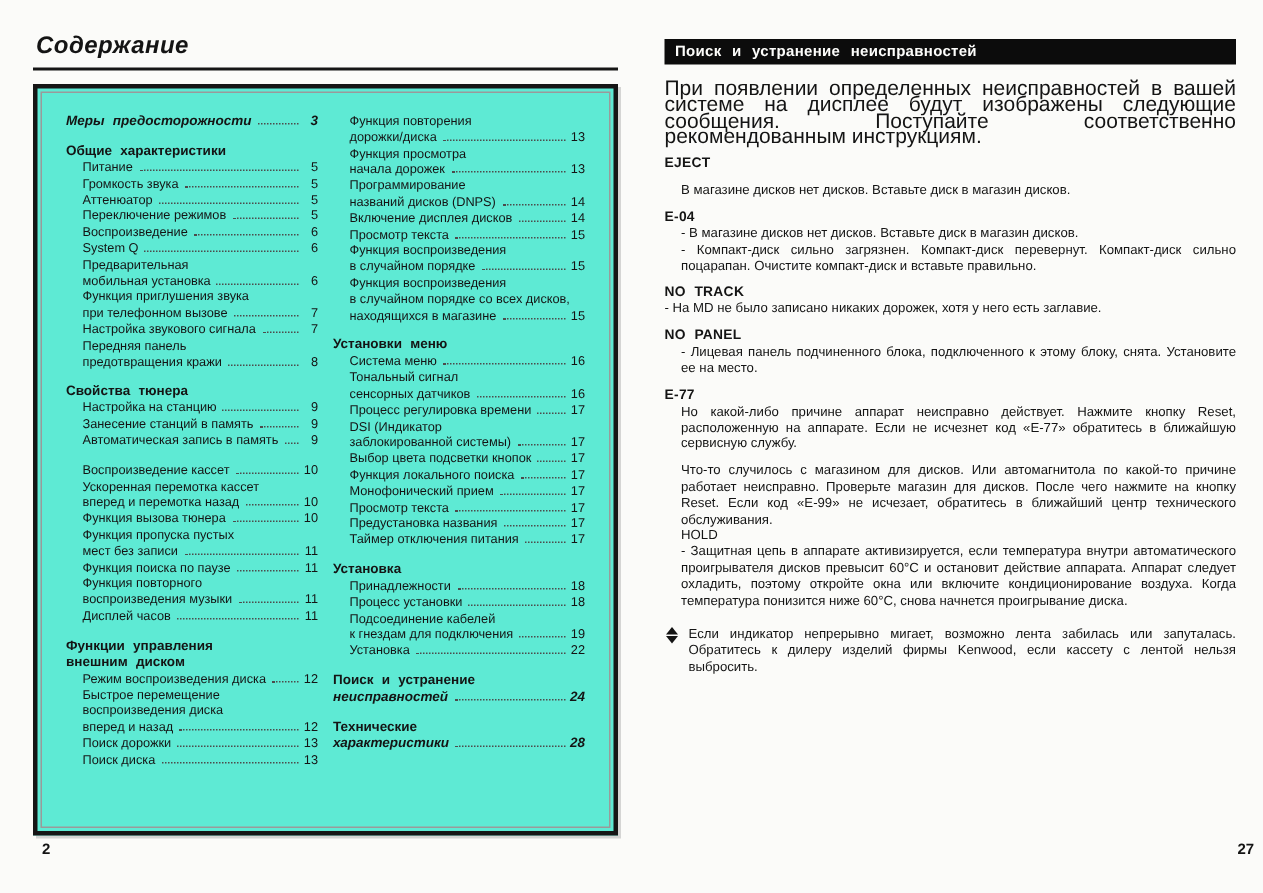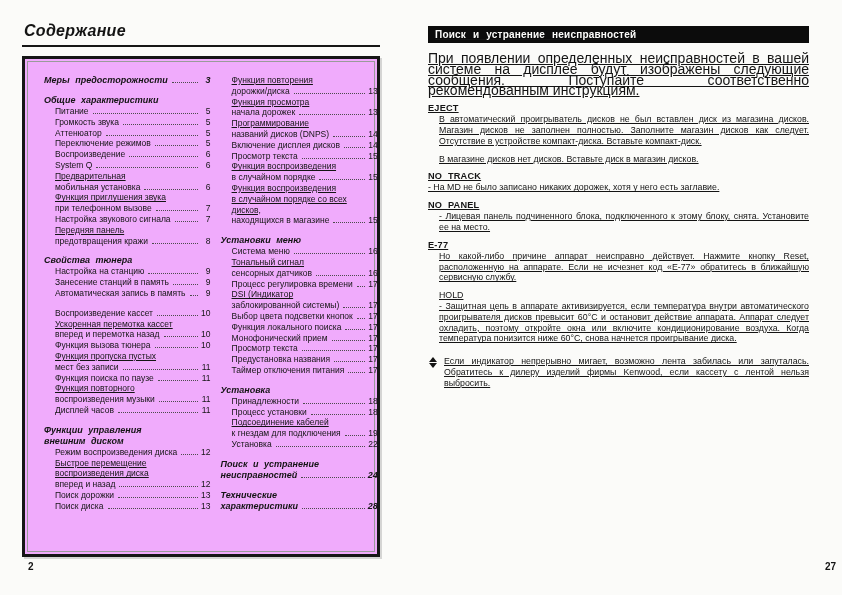--- a/index.html
+++ b/index.html
@@ -6,54 +6,54 @@
   html,body { width: 842px; height: 595px; }
   body {
     position: relative;
     background: #fbfbf9;
     font-family: "Liberation Sans", sans-serif;
     color: #141414;
     overflow: hidden;
   }
 
   
-  .page-left { position: absolute; left: 22px; top: 22px; width: 358px; }
+  .page-left { position: absolute; left: 22px; top: 22px; width: 390px; }
   .toc-title {
     font-size: 16px; font-weight: bold; font-style: italic;
     letter-spacing: 0.3px; padding-left: 2px;
   }
   .title-rule { height: 2px; background: #161616; margin-top: 5px; }
   .toc-box {
     margin-top: 9px; height: 501px;
     border: 3px solid #161616; padding: 2px;
-    background: #f0abfc;
+    background: #5eead4;
     box-shadow: 2px 2px 0 rgba(0,0,0,0.15);
   }
   .toc-box-inner {
     border: 1px solid #9a9a9a; height: 100%;
     display: flex; padding: 13px 6px 6px 16px;
   }
   .toc-col { flex: 1; padding-right: 10px; }
   .toc-section { margin-bottom: 9px; }
   .toc-heading {
-    font-weight: bold; font-style: italic;
+    font-weight: bold; 
     font-size: 9px; line-height: 11px; word-spacing: 3px;
   }
   .toc-heading-row { font-weight: bold; font-style: italic; word-spacing: 3px; }
   .toc-item { padding-left: 11px; }
-  .toc-line { font-size: 8.5px; line-height: 10.8px; text-decoration: underline; }
+  .toc-line { font-size: 8.5px; line-height: 10.8px; }
   .toc-row { display: flex; align-items: baseline; font-size: 8.5px; line-height: 10.8px; }
   .toc-row.toc-heading-row { font-size: 9px; line-height: 11px; }
   .toc-row .lbl { white-space: nowrap; }
   .toc-row .dots { flex: 1; border-bottom: 1px dotted #4c4c4c; margin: 0 3px 2px 4px; min-width: 8px; }
   .toc-row .pg { font-size: 8.5px; text-align: right; min-width: 10px; }
   .toc-row.toc-heading-row .pg { font-size: 9px; font-weight: bold; font-style: italic; }
 
   
-  .page-right { position: absolute; left: 428px; top: 26px; width: 381px; text-decoration: underline; }
+  .page-right { position: absolute; left: 443px; top: 26px; width: 381px; }
   .header-bar {
     background: #0c0c0c; color: #fdfdfb;
     font-weight: bold; font-size: 10px; line-height: 17px;
     padding: 0 7px; word-spacing: 4px; letter-spacing: 0.2px;
     height: 17px;
   }
   .intro {
     margin-top: 10px; font-size: 14px; line-height: 10.8px;
     text-align: justify;
   }
@@ -482,38 +482,43 @@
     </div>
   </div>
 </div>
 
 <div class="page-right">
   <div class="header-bar">Поиск и устранение неисправностей</div>
   <p class="intro">При появлении определенных неисправностей в вашей системе на дисплее будут изображены следующие сообщения. Поступайте соответственно рекомендованным инструкциям.</p>
   <div id="trouble-sections">
       <div class="tr-section">
         <div class="tr-code">EJECT</div>
-        <p class="tr-par">В автоматический проигрыватель дисков не был вставлен диск из магазина дисков. Магазин дисков не заполнен полностью. Заполните магазин дисков как следует. Отсутствие в устройстве компакт-диска. Вставьте компакт-диск.</p>
       </div>
       <div class="tr-section">
         <p class="tr-par">В магазине дисков нет дисков. Вставьте диск в магазин дисков.</p>
+      </div>
+      <div class="tr-section">
+        <div class="tr-code">E-04</div>
+        <p class="tr-par">- В магазине дисков нет дисков. Вставьте диск в магазин дисков.</p>
+        <p class="tr-par">- Компакт-диск сильно загрязнен. Компакт-диск перевернут. Компакт-диск сильно поцарапан. Очистите компакт-диск и вставьте правильно.</p>
       </div>
       <div class="tr-section">
         <div class="tr-code">NO TRACK</div>
         <p class="tr-par flush">- На MD не было записано никаких дорожек, хотя у него есть заглавие.</p>
       </div>
       <div class="tr-section">
         <div class="tr-code">NO PANEL</div>
         <p class="tr-par">- Лицевая панель подчиненного блока, подключенного к этому блоку, снята. Установите ее на место.</p>
       </div>
       <div class="tr-section">
         <div class="tr-code">E-77</div>
         <p class="tr-par">Но какой-либо причине аппарат неисправно действует. Нажмите кнопку Reset, расположенную на аппарате. Если не исчезнет код «Е-77» обратитесь в ближайшую сервисную службу.</p>
       </div>
       <div class="tr-section">
+        <p class="tr-par">Что-то случилось с магазином для дисков. Или автомагнитола по какой-то причине работает неисправно. Проверьте магазин для дисков. После чего нажмите на кнопку Reset. Если код «Е-99» не исчезает, обратитесь в ближайший центр технического обслуживания.</p>
         <p class="tr-par">HOLD</p>
         <p class="tr-par">- Защитная цепь в аппарате активизируется, если температура внутри автоматического проигрывателя дисков превысит 60°C и остановит действие аппарата. Аппарат следует охладить, поэтому откройте окна или включите кондиционирование воздуха. Когда температура понизится ниже 60°C, снова начнется проигрывание диска.</p>
       </div>
     </div>
   <div class="note-row">
     <span class="note-icon">
       <span class="tri-up"></span>
       <span class="tri-down"></span>
     </span>
     <p class="note-text">Если индикатор непрерывно мигает, возможно лента забилась или запуталась. Обратитесь к дилеру изделий фирмы Kenwood, если кассету с лентой нельзя выбросить.</p>

